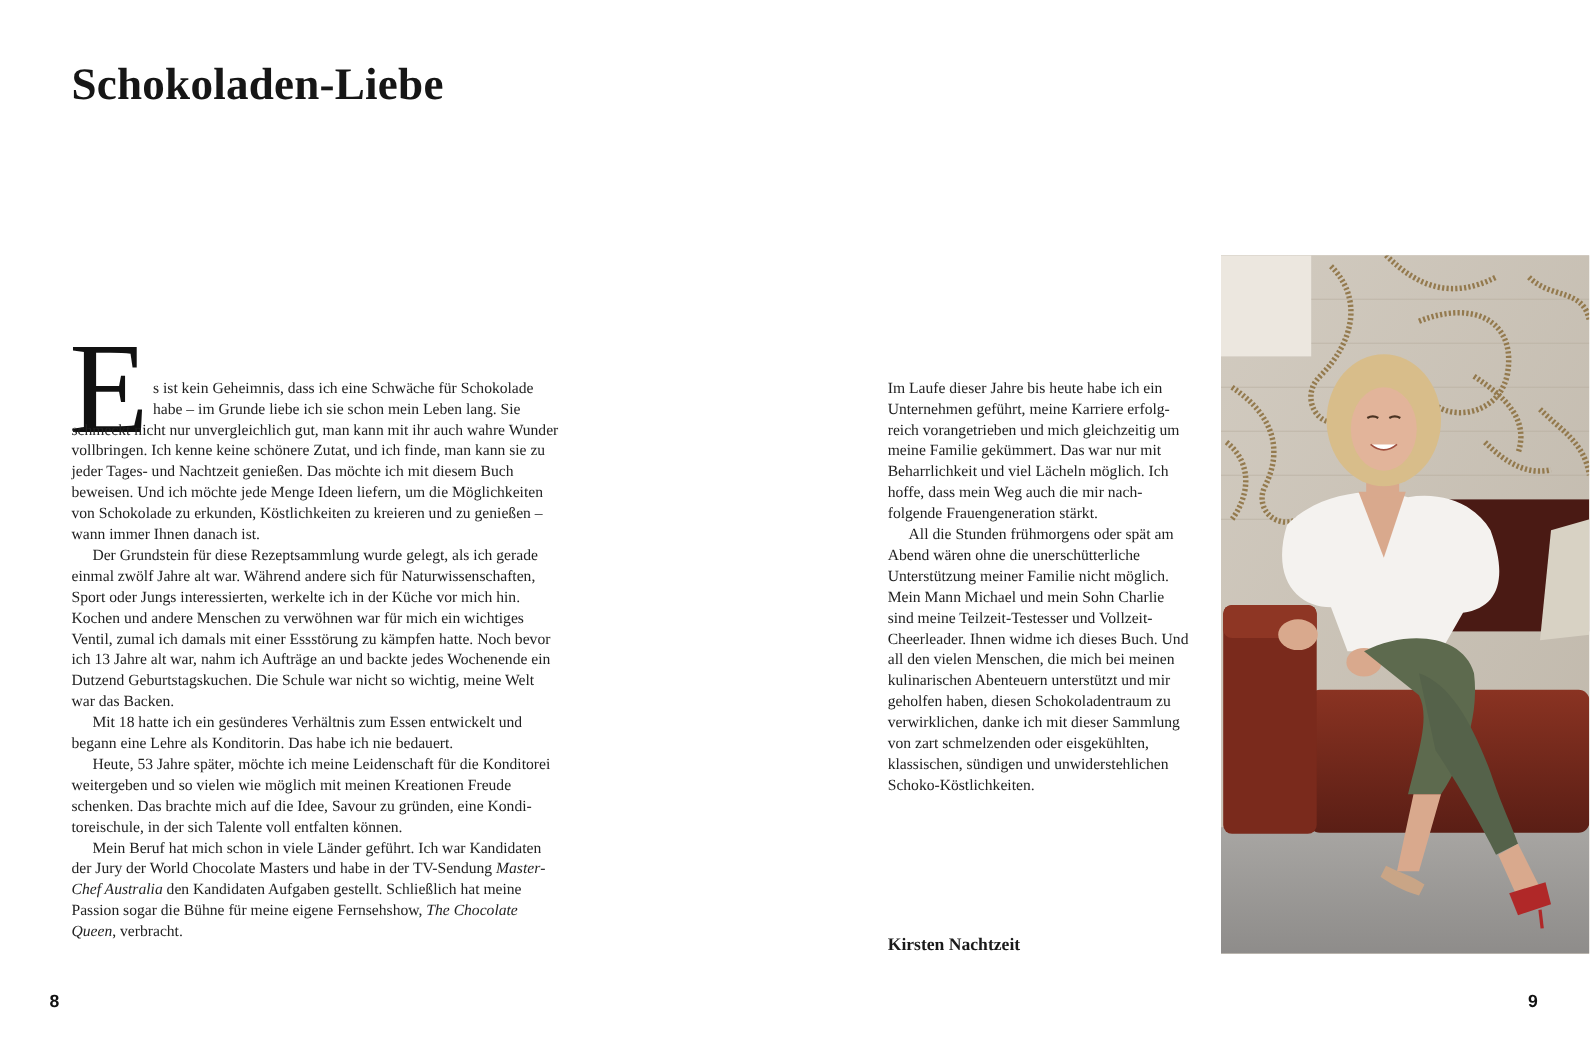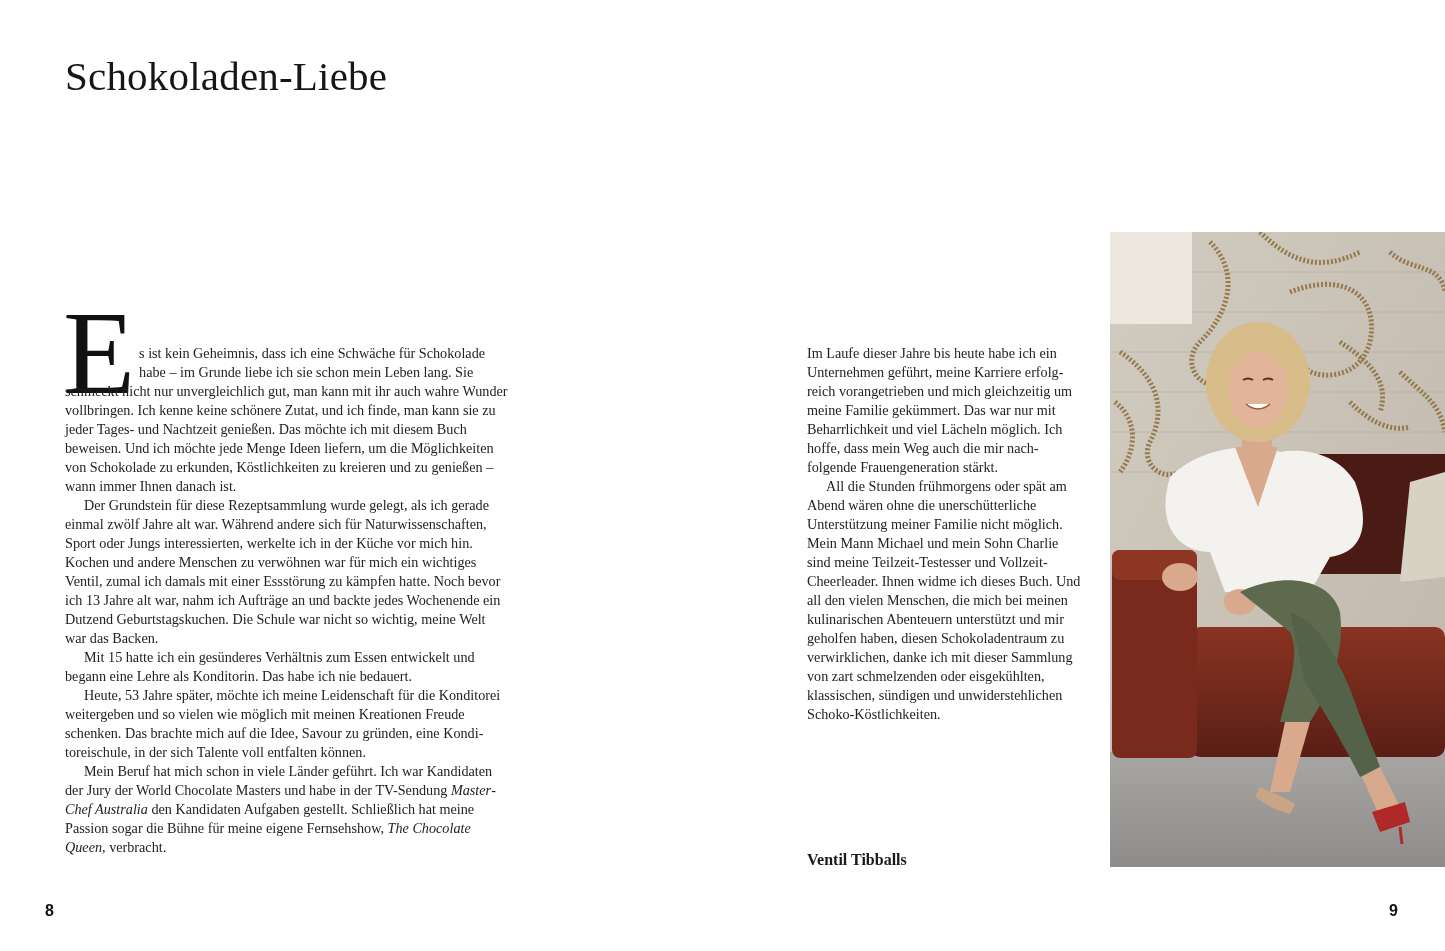--- a/index.html
+++ b/index.html
@@ -14,21 +14,21 @@
       overflow: hidden;
       font-family: "Liberation Serif", "DejaVu Serif", serif;
       color: #1a1a1a;
     }
     .page-title {
       position: absolute;
       left: 65px;
       top: 56px;
       margin: 0;
       font-family: "Liberation Serif", "DejaVu Serif", serif;
-      font-weight: normal;
+      font-weight: bold;
       font-size: 41px;
       letter-spacing: 0.2px;
       color: #161616;
       line-height: 1;
     }
     .col {
       position: absolute;
       font-size: 14.2px;
       line-height: 19px;
       color: #222;
@@ -94,31 +94,31 @@
     .photo svg { display: block; }
   </style>
 </head>
 <body>
 
 <h1 class="page-title">Schokoladen-Liebe</h1>
 
 <div class="col col-left">
   <p class="first"><span class="dropcap">E</span><span>s ist kein Geheimnis, dass ich eine Schwäche für Schokolade habe – im Grunde liebe ich sie schon mein Leben lang. Sie schmeckt nicht nur unvergleichlich gut, man kann mit ihr auch wahre Wunder vollbringen. Ich kenne keine schönere Zutat, und ich finde, man kann sie zu jeder Tages- und Nachtzeit genießen. Das möchte ich mit diesem Buch beweisen. Und ich möchte jede Menge Ideen liefern, um die Möglichkeiten von Schokolade zu erkunden, Köstlichkeiten zu kreieren und zu genießen – wann immer Ihnen danach ist.</span></p>
   <p>Der Grundstein für diese Rezeptsammlung wurde gelegt, als ich gerade einmal zwölf Jahre alt war. Während andere sich für Naturwissenschaften, Sport oder Jungs interessierten, werkelte ich in der Küche vor mich hin. Kochen und andere Menschen zu verwöhnen war für mich ein wichtiges Ventil, zumal ich damals mit einer Essstörung zu kämpfen hatte. Noch bevor ich 13 Jahre alt war, nahm ich Aufträge an und backte jedes Wochenende ein Dutzend Geburtstagskuchen. Die Schule war nicht so wichtig, meine Welt war das Backen.</p>
-  <p>Mit 15 hatte ich ein gesünderes Verhältnis zum Essen entwickelt und begann eine Lehre als Konditorin. Das habe ich nie bedauert.</p>
+  <p>Mit 18 hatte ich ein gesünderes Verhältnis zum Essen entwickelt und begann eine Lehre als Konditorin. Das habe ich nie bedauert.</p>
   <p>Heute, 53 Jahre später, möchte ich meine Leidenschaft für die Kondi­torei weitergeben und so vielen wie möglich mit meinen Kreationen Freude schenken. Das brachte mich auf die Idee, Savour zu gründen, eine Kondi­toreischule, in der sich Talente voll entfalten können.</p>
   <p><span>Mein Beruf hat mich schon in viele Länder geführt. Ich war Kandidaten der Jury der World Chocolate Masters und habe in der TV-Sendung </span><em>Master­Chef Australia</em><span> den Kandidaten Aufgaben gestellt. Schließlich hat meine Passion sogar die Bühne für meine eigene Fernsehshow, </span><em>The Chocolate Queen</em><span>, verbracht.</span></p>
 </div>
 
 <div class="col col-right">
   <p class="first">Im Laufe dieser Jahre bis heute habe ich ein Unternehmen geführt, meine Karriere erfolg­reich vorangetrieben und mich gleichzeitig um meine Familie gekümmert. Das war nur mit Beharrlichkeit und viel Lächeln möglich. Ich hoffe, dass mein Weg auch die mir nach­folgende Frauengeneration stärkt.</p>
   <p>All die Stunden frühmorgens oder spät am Abend wären ohne die unerschütterliche Unterstützung meiner Familie nicht möglich. Mein Mann Michael und mein Sohn Charlie sind meine Teilzeit-Testesser und Vollzeit-Cheerleader. Ihnen widme ich dieses Buch. Und all den vielen Menschen, die mich bei meinen kulinarischen Abenteuern unterstützt und mir geholfen haben, diesen Schokoladen­traum zu verwirklichen, danke ich mit dieser Sammlung von zart schmelzenden oder eis­gekühlten, klassischen, sündigen und unwider­stehlichen Schoko-Köstlichkeiten.</p>
 </div>
 
-<div class="signature">Ventil Tibballs</div>
+<div class="signature">Kirsten Nachtzeit</div>
 
 <div class="photo">
   <svg width="335" height="635" viewBox="0 0 335 635" xmlns="http://www.w3.org/2000/svg">
     <defs>
       <linearGradient id="wallg" x1="0" y1="0" x2="1" y2="1">
         <stop offset="0" stop-color="#d2cbc0"></stop>
         <stop offset="1" stop-color="#bfb7aa"></stop>
       </linearGradient>
       <linearGradient id="sofag" x1="0" y1="0" x2="0" y2="1">
         <stop offset="0" stop-color="#8a3322"></stop>

